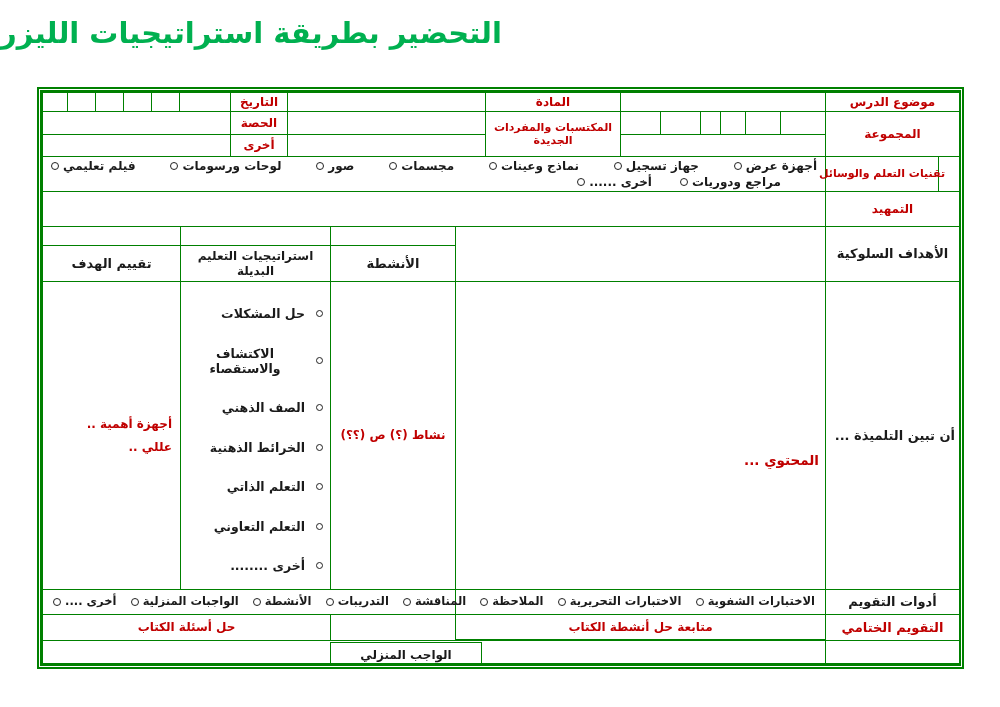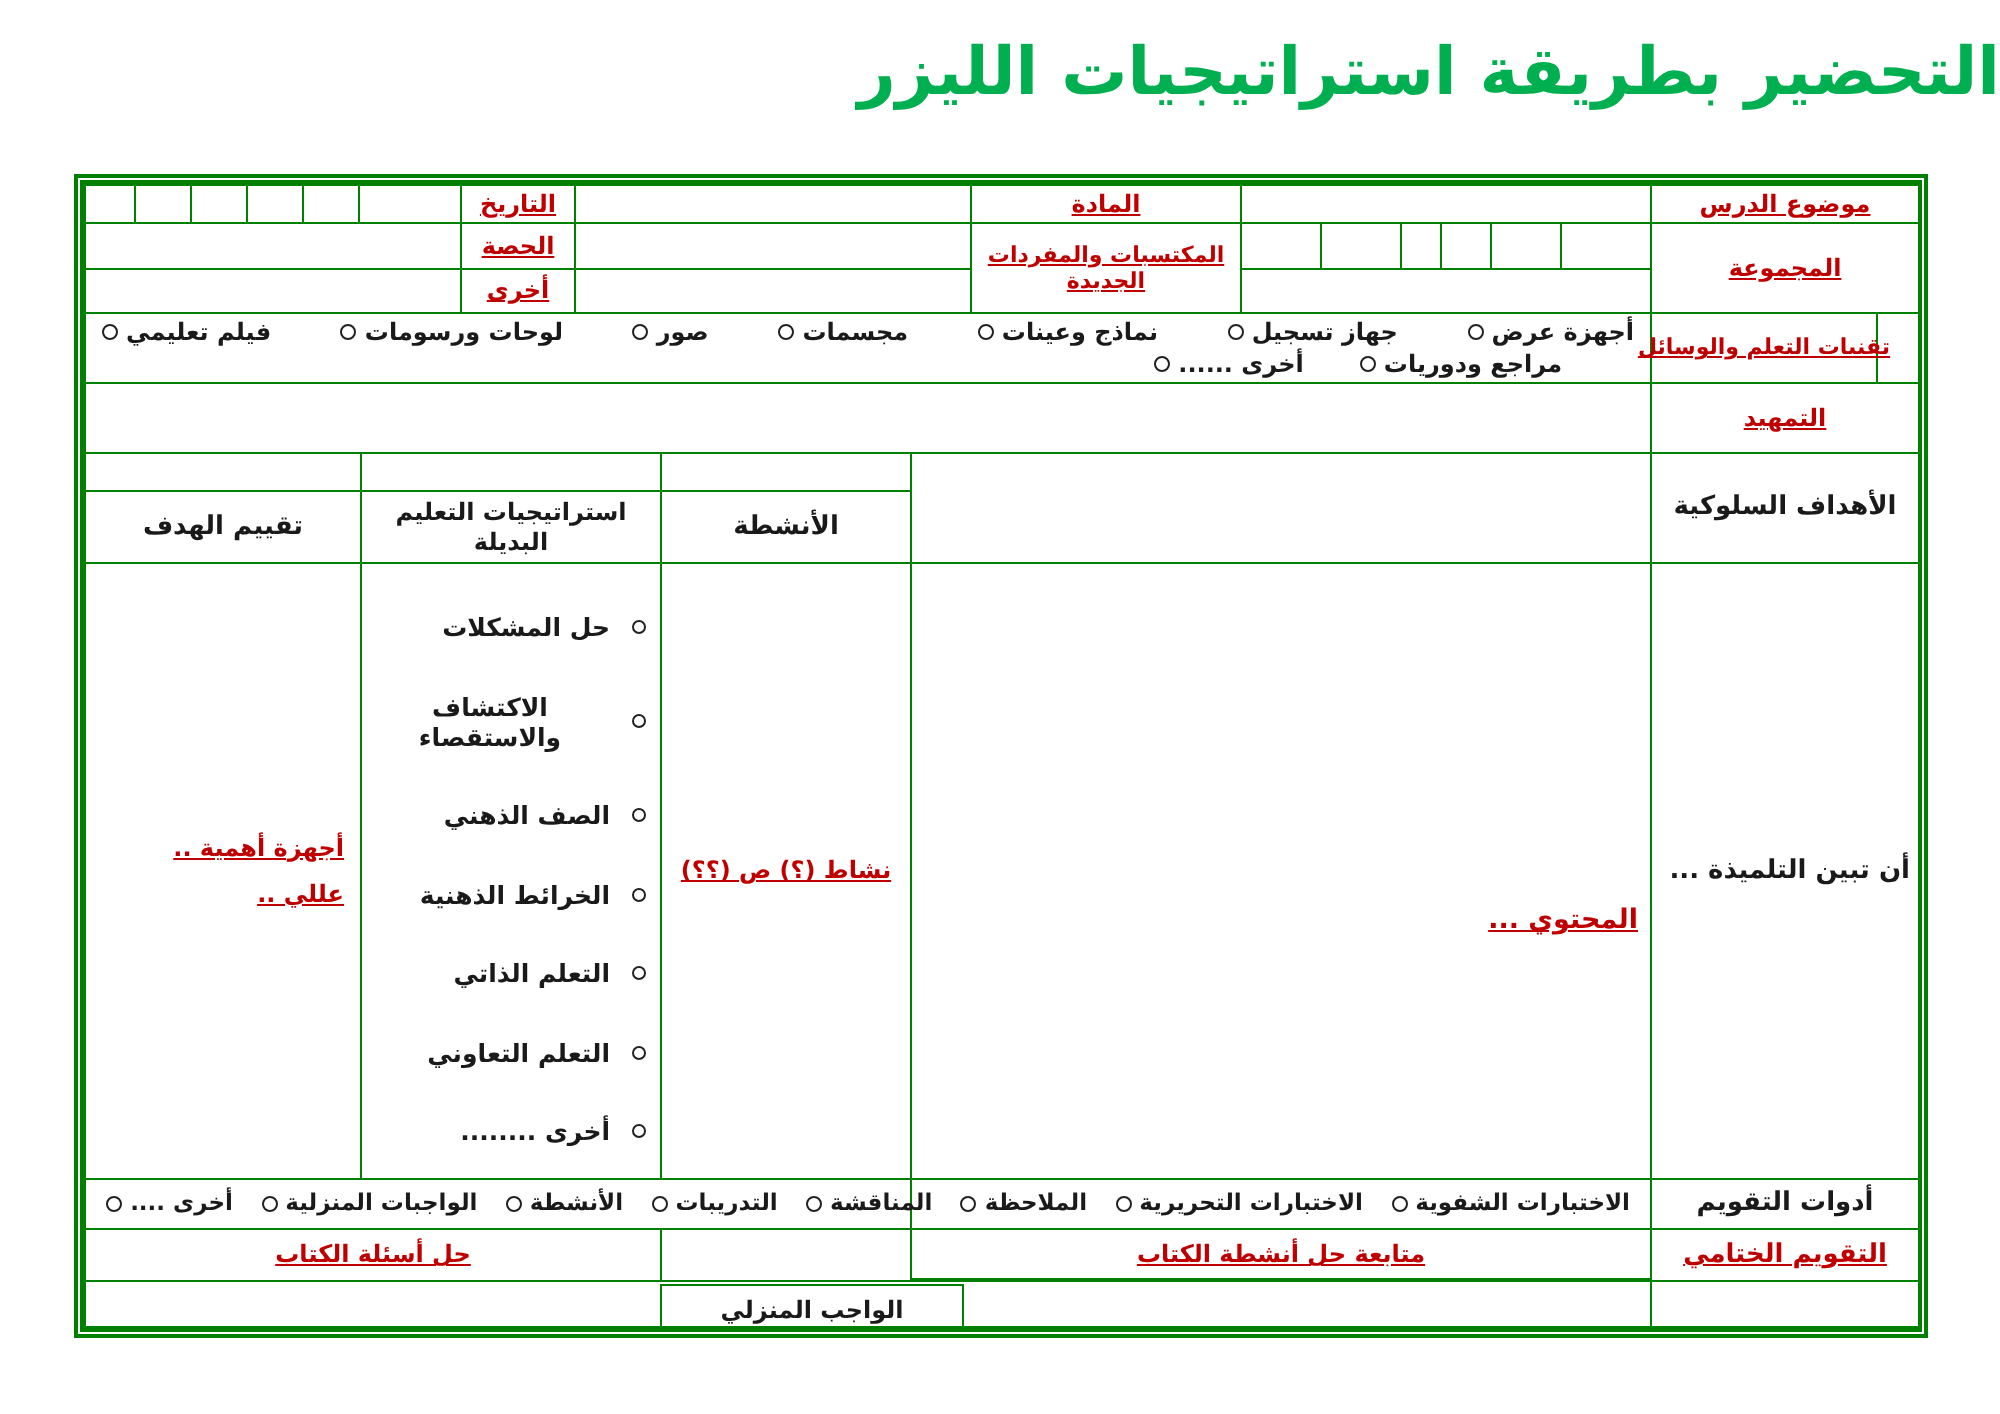--- a/index.html
+++ b/index.html
@@ -6,33 +6,33 @@
   html,body { width:1000px; height:707px; }
   body {
     background:#ffffff;
     font-family:"DejaVu Sans", sans-serif;
     position:relative;
     overflow:hidden;
     direction:rtl;
   }
   .title {
     position:absolute; top:16px; left:0; width:100%;
-    text-align:right; font-size:33px; font-weight:bold; color:#00b050;
+    text-align:left; font-size:29px; font-weight:bold; color:#00b050;
   }
   .tbl {
     position:absolute; left:37px; top:87px; width:927px; height:582px;
     border:5px double #008000; overflow:hidden; direction:rtl;
   }
   .c {
     position:absolute; border:1px solid #008000;
     display:flex; align-items:center; justify-content:center;
     font-weight:bold; font-size:12px; color:#1a1a1a;
     line-height:1.2; text-align:center;
   }
-  .red  { color:#c00000;text-decoration:underline; }
+  .red  { color:#c00000; }
   .nowrap { white-space:nowrap; }
   .fs11 { font-size:11px; }
   .fs13 { font-size:13px; }
 
   .circle {
     display:inline-block; width:8px; height:8px; flex:0 0 auto;
     border:1px solid #222; border-radius:50%; background:#fff;
   }
   .circle.small { width:7px; height:7px; }
 

